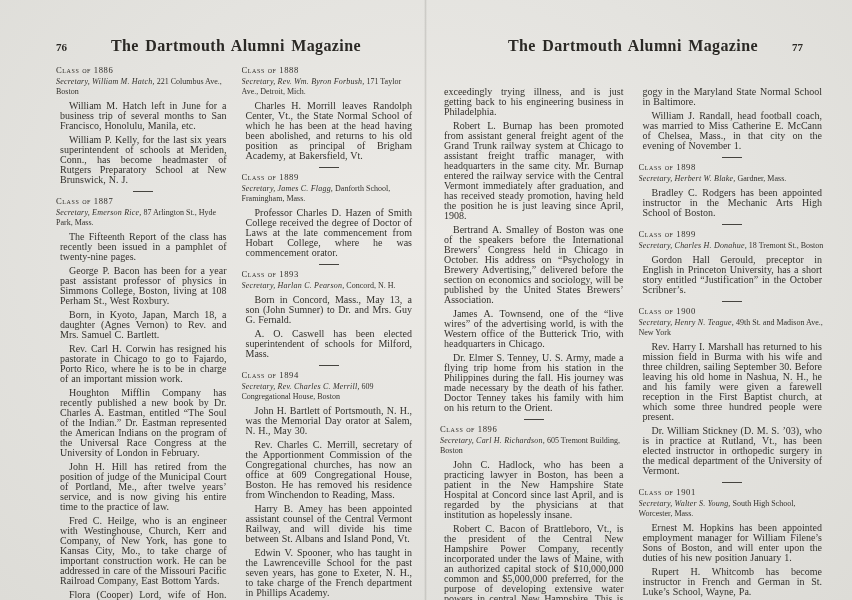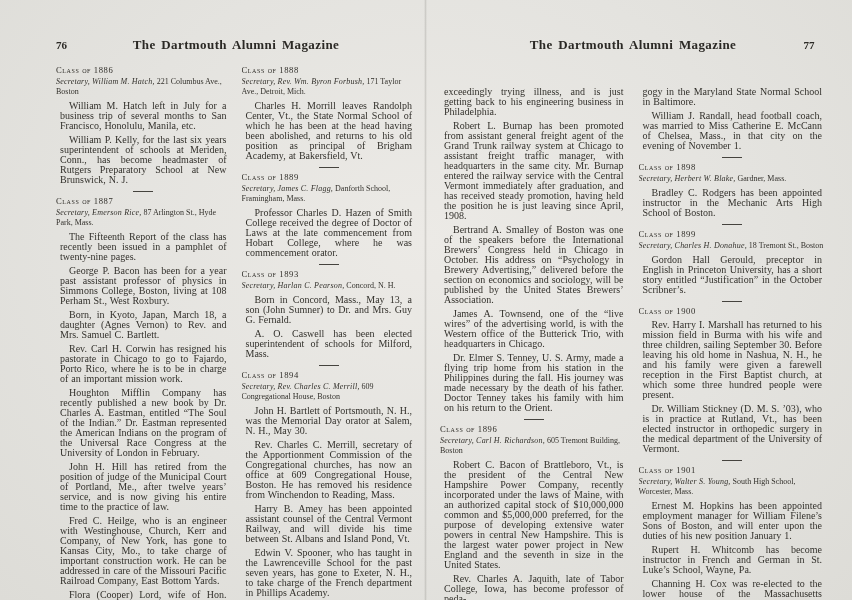--- a/index.html
+++ b/index.html
@@ -43,37 +43,37 @@
   .page-right { padding: 0 26px 0 14px; }
 
   .page-header {
     display: flex;
     align-items: baseline;
     margin-bottom: 9px;
     position: relative;
     height: 15px;
   }
   .journal-title {
-    font-size: 13px;
+    font-size: 16px;
     font-weight: bold;
     letter-spacing: 0.4px;
     word-spacing: 2px;
     margin: 0;
     flex: 1;
     text-align: center;
     color: #2b2925;
   }
   .page-num {
     font-size: 11px;
     font-weight: bold;
     color: #2b2925;
     width: 34px;
   }
   .page-num.left  { text-align: left; }
-  .page-num.right { text-align: center; }
+  .page-num.right { text-align: left; }
 
   .cols {
     display: flex;
     gap: 11px;
   }
   .col {
     flex: 1;
     overflow: hidden;
   }
   
@@ -117,21 +117,21 @@
     <section class="page page-left">
       <header class="page-header">
         <span class="page-num left">76</span>
         <h1 class="journal-title">The Dartmouth Alumni Magazine</h1>
         <span class="page-num right"></span>
       </header>
       <div class="cols">
         <div class="col">
             <h2 class="class-heading">Class of 1886</h2>
             <p class="secretary"><i>Secretary, William M. Hatch,</i> 221 Columbus Ave., Boston</p>
-            <p class="body-para">William M. Hatch left in July for a business trip of several months to San Francisco, Honolulu, Manila, etc.</p>
+            <p class="body-para">William M. Hatch left in June for a business trip of several months to San Francisco, Honolulu, Manila, etc.</p>
             <p class="body-para">William P. Kelly, for the last six years superintendent of schools at Meriden, Conn., has become headmaster of Rutgers Preparatory School at New Brunswick, N. J.</p>
             <div class="separator"></div>
             <h2 class="class-heading">Class of 1887</h2>
             <p class="secretary"><i>Secretary, Emerson Rice,</i> 87 Arlington St., Hyde Park, Mass.</p>
             <p class="body-para">The Fifteenth Report of the class has recently been issued in a pamphlet of twenty-nine pages.</p>
             <p class="body-para">George P. Bacon has been for a year past assistant professor of physics in Simmons College, Boston, living at 108 Perham St., West Roxbury.</p>
             <p class="body-para">Born, in Kyoto, Japan, March 18, a daughter (Agnes Vernon) to Rev. and Mrs. Samuel C. Bartlett.</p>
             <p class="body-para">Rev. Carl H. Corwin has resigned his pastorate in Chicago to go to Fajardo, Porto Rico, where he is to be in charge of an important mission work.</p>
             <p class="body-para">Houghton Mifflin Company has recently published a new book by Dr. Charles A. Eastman, entitled “The Soul of the Indian.” Dr. Eastman represented the American Indians on the program of the Universal Race Congress at the University of London in February.</p>
             <p class="body-para">John H. Hill has retired from the position of judge of the Municipal Court of Portland, Me., after twelve years’ service, and is now giving his entire time to the practice of law.</p>
@@ -172,36 +172,38 @@
       <div class="cols">
         <div class="col">
             <p class="body-para noindent">exceedingly trying illness, and is just getting back to his engineering business in Philadelphia.</p>
             <p class="body-para">Robert L. Burnap has been promoted from assistant general freight agent of the Grand Trunk railway system at Chicago to assistant freight traffic manager, with headquarters in the same city. Mr. Burnap entered the railway service with the Central Vermont immediately after graduation, and has received steady promotion, having held the position he is just leaving since April, 1908.</p>
             <p class="body-para">Bertrand A. Smalley of Boston was one of the speakers before the International Brewers’ Congress held in Chicago in October. His address on “Psychology in Brewery Advertising,” delivered before the section on economics and sociology, will be published by the United States Brewers’ Association.</p>
             <p class="body-para">James A. Townsend, one of the “live wires” of the advertising world, is with the Western office of the Butterick Trio, with headquarters in Chicago.</p>
             <p class="body-para">Dr. Elmer S. Tenney, U. S. Army, made a flying trip home from his station in the Philippines during the fall. His journey was made necessary by the death of his father. Doctor Tenney takes his family with him on his return to the Orient.</p>
             <div class="separator"></div>
             <h2 class="class-heading">Class of 1896</h2>
             <p class="secretary"><i>Secretary, Carl H. Richardson,</i> 605 Tremont Building, Boston</p>
+            <p class="body-para">John C. Hadlock, who has been a practicing lawyer in Boston, has been a patient in the New Hampshire State Hospital at Concord since last April, and is regarded by the physicians at that institution as hopelessly insane.</p>
             <p class="body-para">Robert C. Bacon of Brattleboro, Vt., is the president of the Central New Hampshire Power Company, recently incorporated under the laws of Maine, with an authorized capital stock of $10,000,000 common and $5,000,000 preferred, for the purpose of developing extensive water powers in central New Hampshire. This is the largest water power project in New England and the seventh in size in the United States.</p>
             <p class="body-para">Rev. Charles A. Jaquith, late of Tabor College, Iowa, has become professor of peda-</p>
           </div>
         <div class="col">
             <p class="body-para noindent">gogy in the Maryland State Normal School in Baltimore.</p>
             <p class="body-para">William J. Randall, head football coach, was married to Miss Catherine E. McCann of Chelsea, Mass., in that city on the evening of November 1.</p>
             <div class="separator"></div>
             <h2 class="class-heading">Class of 1898</h2>
             <p class="secretary"><i>Secretary, Herbert W. Blake,</i> Gardner, Mass.</p>
             <p class="body-para">Bradley C. Rodgers has been appointed instructor in the Mechanic Arts High School of Boston.</p>
             <div class="separator"></div>
             <h2 class="class-heading">Class of 1899</h2>
             <p class="secretary"><i>Secretary, Charles H. Donahue,</i> 18 Tremont St., Boston</p>
             <p class="body-para">Gordon Hall Gerould, preceptor in English in Princeton University, has a short story entitled “Justification” in the October Scribner’s.</p>
             <div class="separator"></div>
             <h2 class="class-heading">Class of 1900</h2>
+            <p class="secretary"><i>Secretary, Henry N. Teague,</i> 49th St. and Madison Ave., New York</p>
             <p class="body-para">Rev. Harry I. Marshall has returned to his mission field in Burma with his wife and three children, sailing September 30. Before leaving his old home in Nashua, N. H., he and his family were given a farewell reception in the First Baptist church, at which some three hundred people were present.</p>
             <p class="body-para">Dr. William Stickney (D. M. S. ’03), who is in practice at Rutland, Vt., has been elected instructor in orthopedic surgery in the medical department of the University of Vermont.</p>
             <div class="separator"></div>
             <h2 class="class-heading">Class of 1901</h2>
             <p class="secretary"><i>Secretary, Walter S. Young,</i> South High School, Worcester, Mass.</p>
             <p class="body-para">Ernest M. Hopkins has been appointed employment manager for William Filene’s Sons of Boston, and will enter upon the duties of his new position January 1.</p>
             <p class="body-para">Rupert H. Whitcomb has become instructor in French and German in St. Luke’s School, Wayne, Pa.</p>
             <p class="body-para">Channing H. Cox was re-elected to the lower house of the Massachusetts legislature at the November election.</p>
           </div>
       </div>

